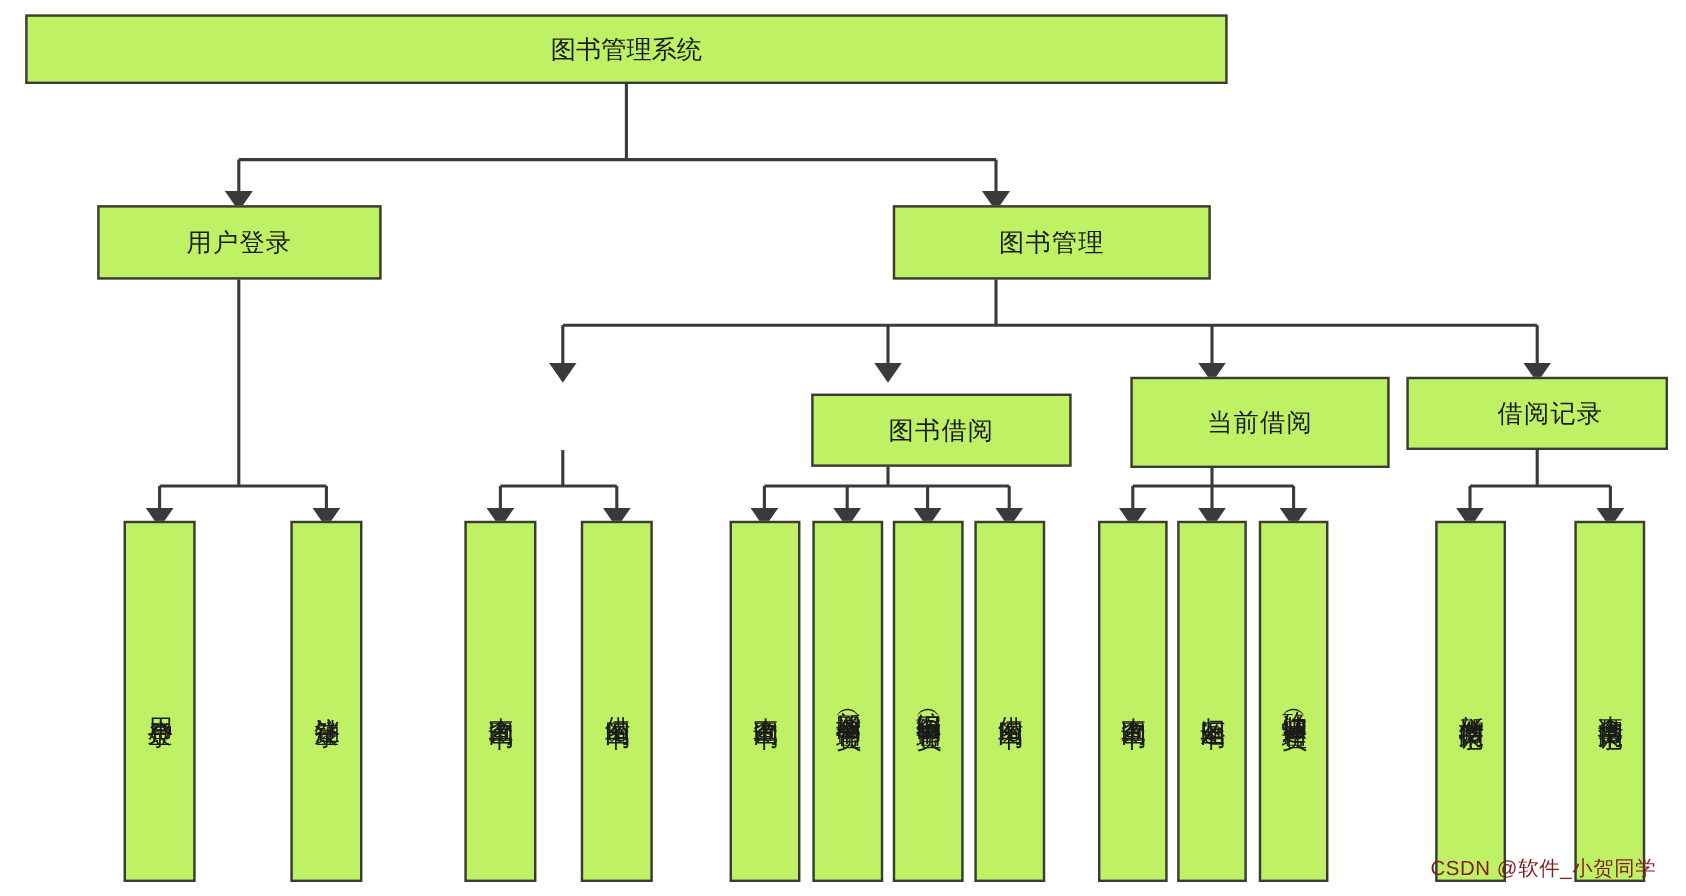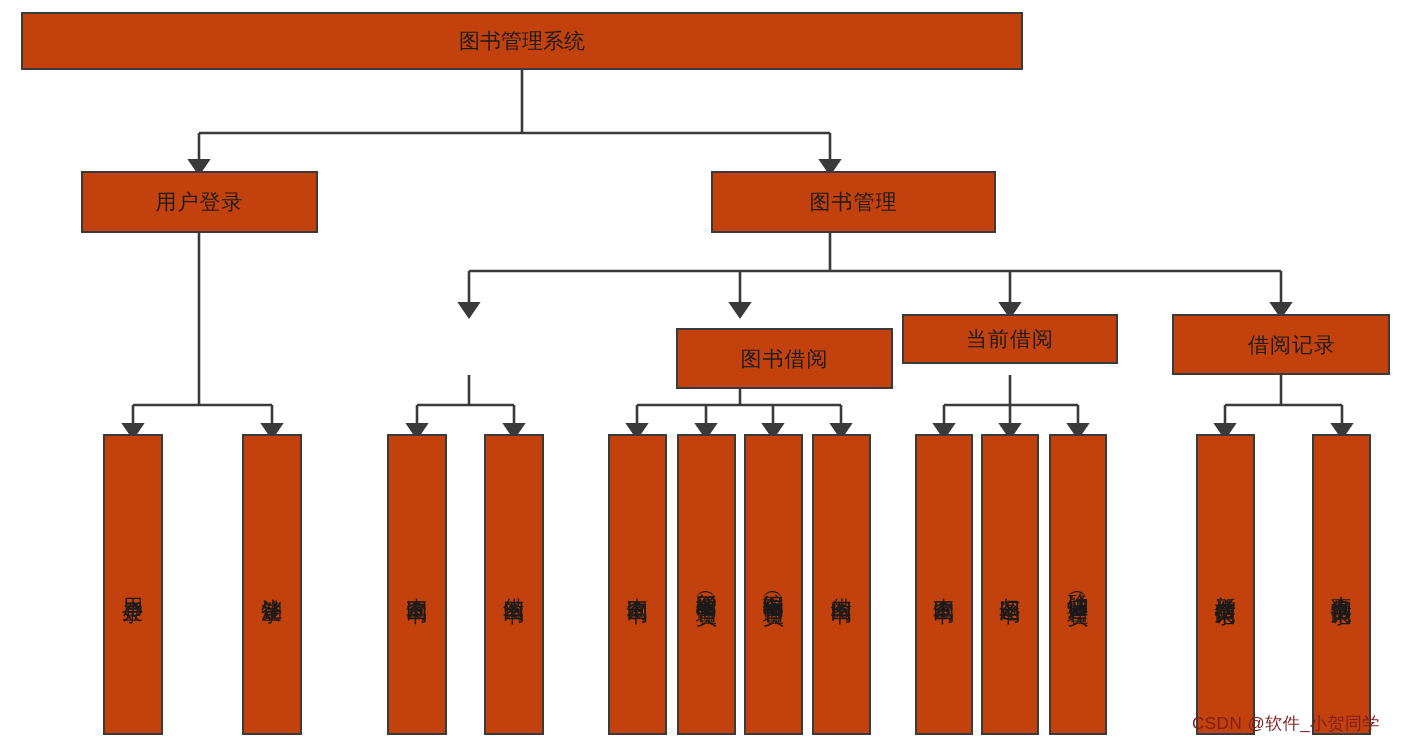--- a/index.html
+++ b/index.html
@@ -8,21 +8,21 @@
     width:1405px;height:747px;
     background:#ffffff;
     font-family:"Liberation Sans","DejaVu Sans",sans-serif;
     overflow:hidden;
     position:relative;
   }
   #diagram{position:absolute;left:0;top:0;width:1405px;height:747px;}
   .node{
     position:absolute;
     box-sizing:border-box;
-    background:#c2410c;
+    background:#bef264;
     border:2.5px solid #3a3a3a;
     display:flex;
     align-items:center;
     justify-content:center;
     color:#1b1b1b;
   }
   .node.h-node{font-size:21px;letter-spacing:1px;}
   .node.root{font-size:21px;}
   .node.v-node{
     align-items:center;
@@ -103,28 +103,28 @@
     </g>
   </svg>
 
   <div class="node root" style="left:21px;top:12px;width:1002px;height:58px;">
     <span>图书管理系统</span>
   </div>
 
   <div class="node h-node" style="left:81px;top:171px;width:237px;height:62px;">
     <span>用户登录</span>
   </div>
-  <div class="node h-node" style="left:711px;top:171px;width:285px;height:62px;align-items:center;">
+  <div class="node h-node" style="left:744px;top:171px;width:265px;height:62px;align-items:center;">
     <span>图书管理</span>
   </div>
 
   <div class="node h-node" style="left:632px;top:328px;width:217px;height:61px;margin-left:44px;">
     <span>图书借阅</span>
   </div>
-  <div class="node h-node" style="left:902px;top:314px;width:216px;height:50px;">
+  <div class="node h-node" style="left:942px;top:314px;width:216px;height:76px;">
     <span>当前借阅</span>
   </div>
   <div class="node h-node" style="left:1172px;top:314px;width:218px;height:61px;padding-left:22px;">
     <span>借阅记录</span>
   </div>
 
   <div class="node v-node" style="left:103px;top:434px;width:60px;height:301px;">
     <span class="vtext">用户登录</span>
   </div>
   <div class="node v-node" style="left:242px;top:434px;width:60px;height:301px;">

